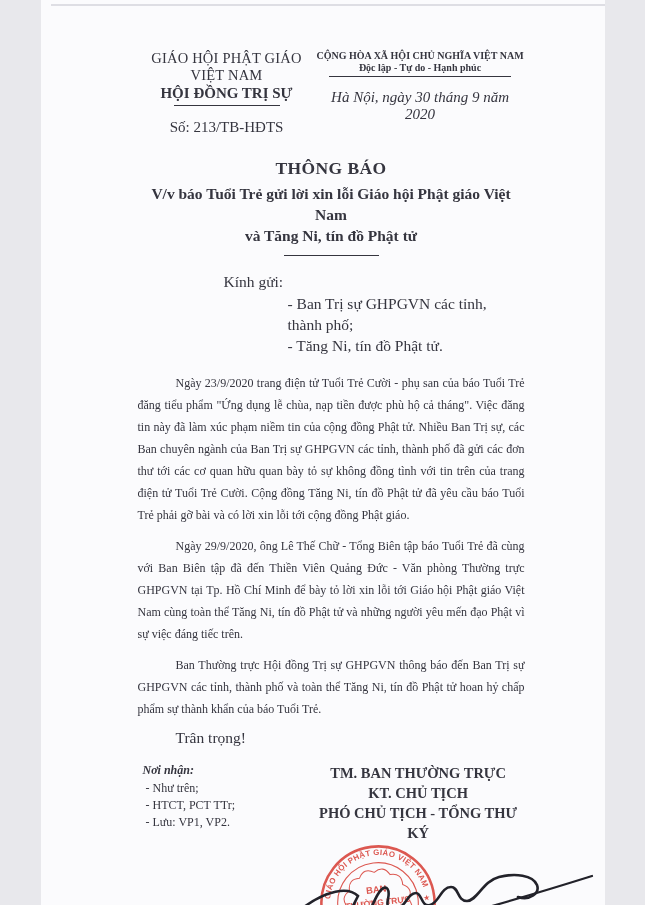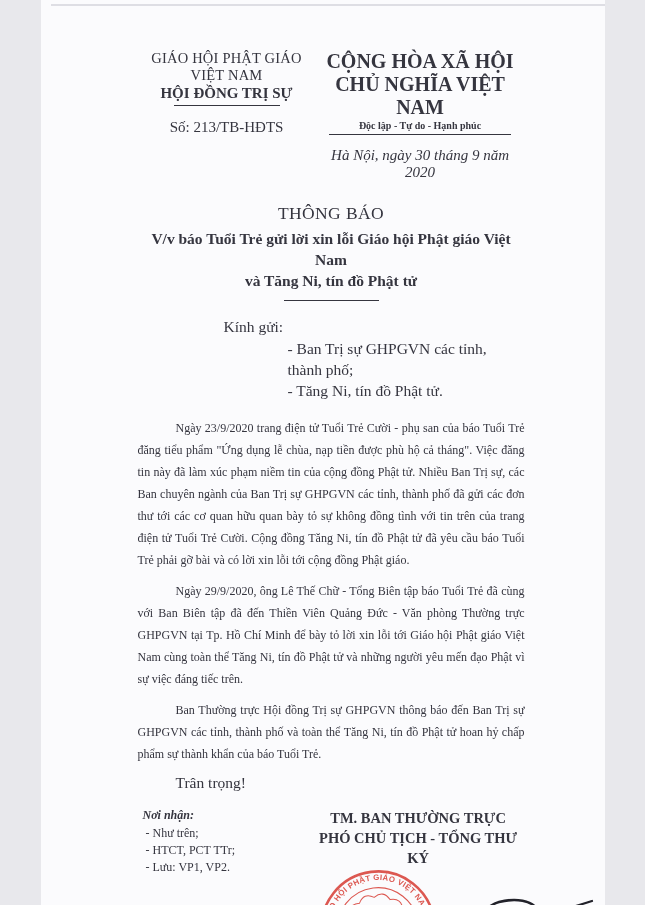--- a/index.html
+++ b/index.html
@@ -19,27 +19,27 @@
   
   .hdr{display:flex;}
   .hdr-left{flex:0 0 46%;text-align:center;}
   .hdr-right{flex:1;text-align:center;}
   .org1{font-size:14.5px;letter-spacing:.2px;}
   .org2{font-size:15px;font-weight:bold;margin-top:1px;}
   .u-line{display:block;margin:3px auto 0;border-top:1.6px solid var(--text-ink);}
   .u-org{width:106px;}
   .u-nat{width:182px;}
   .doc-no{font-size:15px;margin-top:13px;}
-  .nat1{font-size:20px;font-weight:bold;font-family:Liberation Serif, serif;}
+  .nat1{font-size:10px;font-weight:bold;font-family:Liberation Serif, serif;}
   .nat2{font-size:10px;font-weight:bold;margin-top:1px;}
   .place-date{font-size:15px;font-style:italic;margin-top:12px;}
 
   
   .title-block{text-align:center;margin-top:22px;}
-  .doc-title{font-size:17.5px;font-weight:normal;letter-spacing:.4px;margin-top:19px;}
+  .doc-title{font-size:17.5px;font-weight:bold;letter-spacing:.4px;margin-top:19px;}
   .doc-sub{font-size:15.5px;font-weight:bold;line-height:21px;margin-top:4px;}
   .title-divider{width:95px;border-top:1.6px solid var(--text-ink);margin:9px auto 0;}
 
   
   .salutation{margin-top:17px;font-size:15.5px;}
   .sal-label{margin-left:86px;}
   .sal-list{margin-left:150px;line-height:21px;margin-top:2px;}
 
   
   .body-text{margin-top:16px;}
@@ -107,20 +107,21 @@
       <div class="f-left">
         <div class="noi-nhan">Nơi nhận:</div>
         <div class="nn-list">
           <div>- Như trên;</div>
           <div>- HTCT, PCT TTr;</div>
           <div>- Lưu: VP1, VP2.</div>
         </div>
       </div>
       <div class="f-right">
         <div class="sig-line">TM. BAN THƯỜNG TRỰC</div>
+        <div class="sig-line">KT. CHỦ TỊCH</div>
         <div class="sig-line">PHÓ CHỦ TỊCH - TỔNG THƯ KÝ</div>
 
         <div class="stamp-zone">
 
           <svg class="seal" viewBox="0 0 140 140">
             <g stroke="#d8423a" fill="#d8423a">
               <circle cx="70" cy="70" r="66" fill="none" stroke-width="3"></circle>
               <circle cx="70" cy="70" r="47" fill="none" stroke-width="1.3"></circle>
               <path fill="none" stroke-width="1.2" d="M 70 34 Q 81.6 26.5 88 38.8 Q 101.8 38.2 101.2 52 Q 113.5 58.4 106 70 Q 113.5 81.6 101.2 88 Q 101.8 101.8 88 101.2 Q 81.6 113.5 70 106 Q 58.4 113.5 52 101.2 Q 38.2 101.8 38.8 88 Q 26.5 81.6 34 70 Q 26.5 58.4 38.8 52 Q 38.2 38.2 52 38.8 Q 58.4 26.5 70 34"></path>
               <defs>

